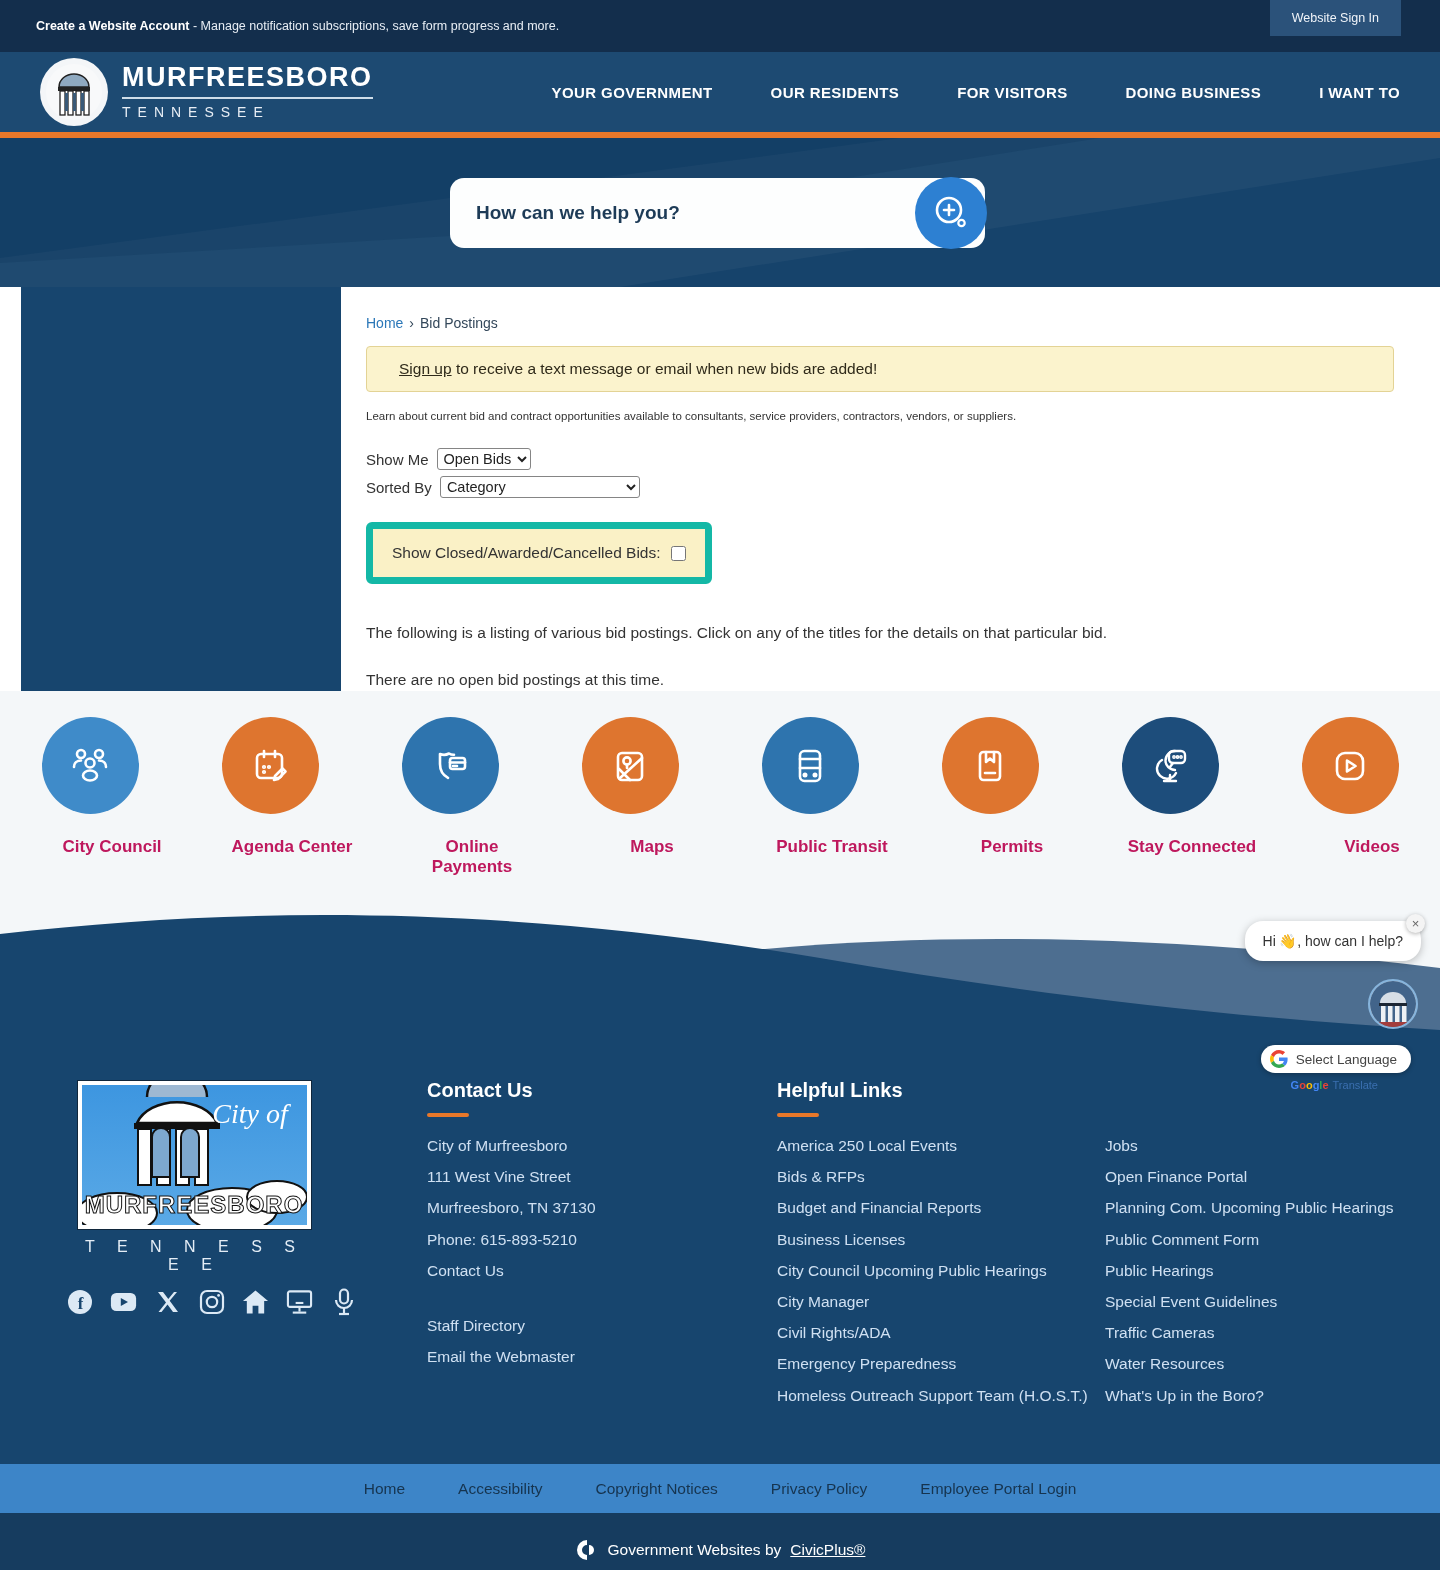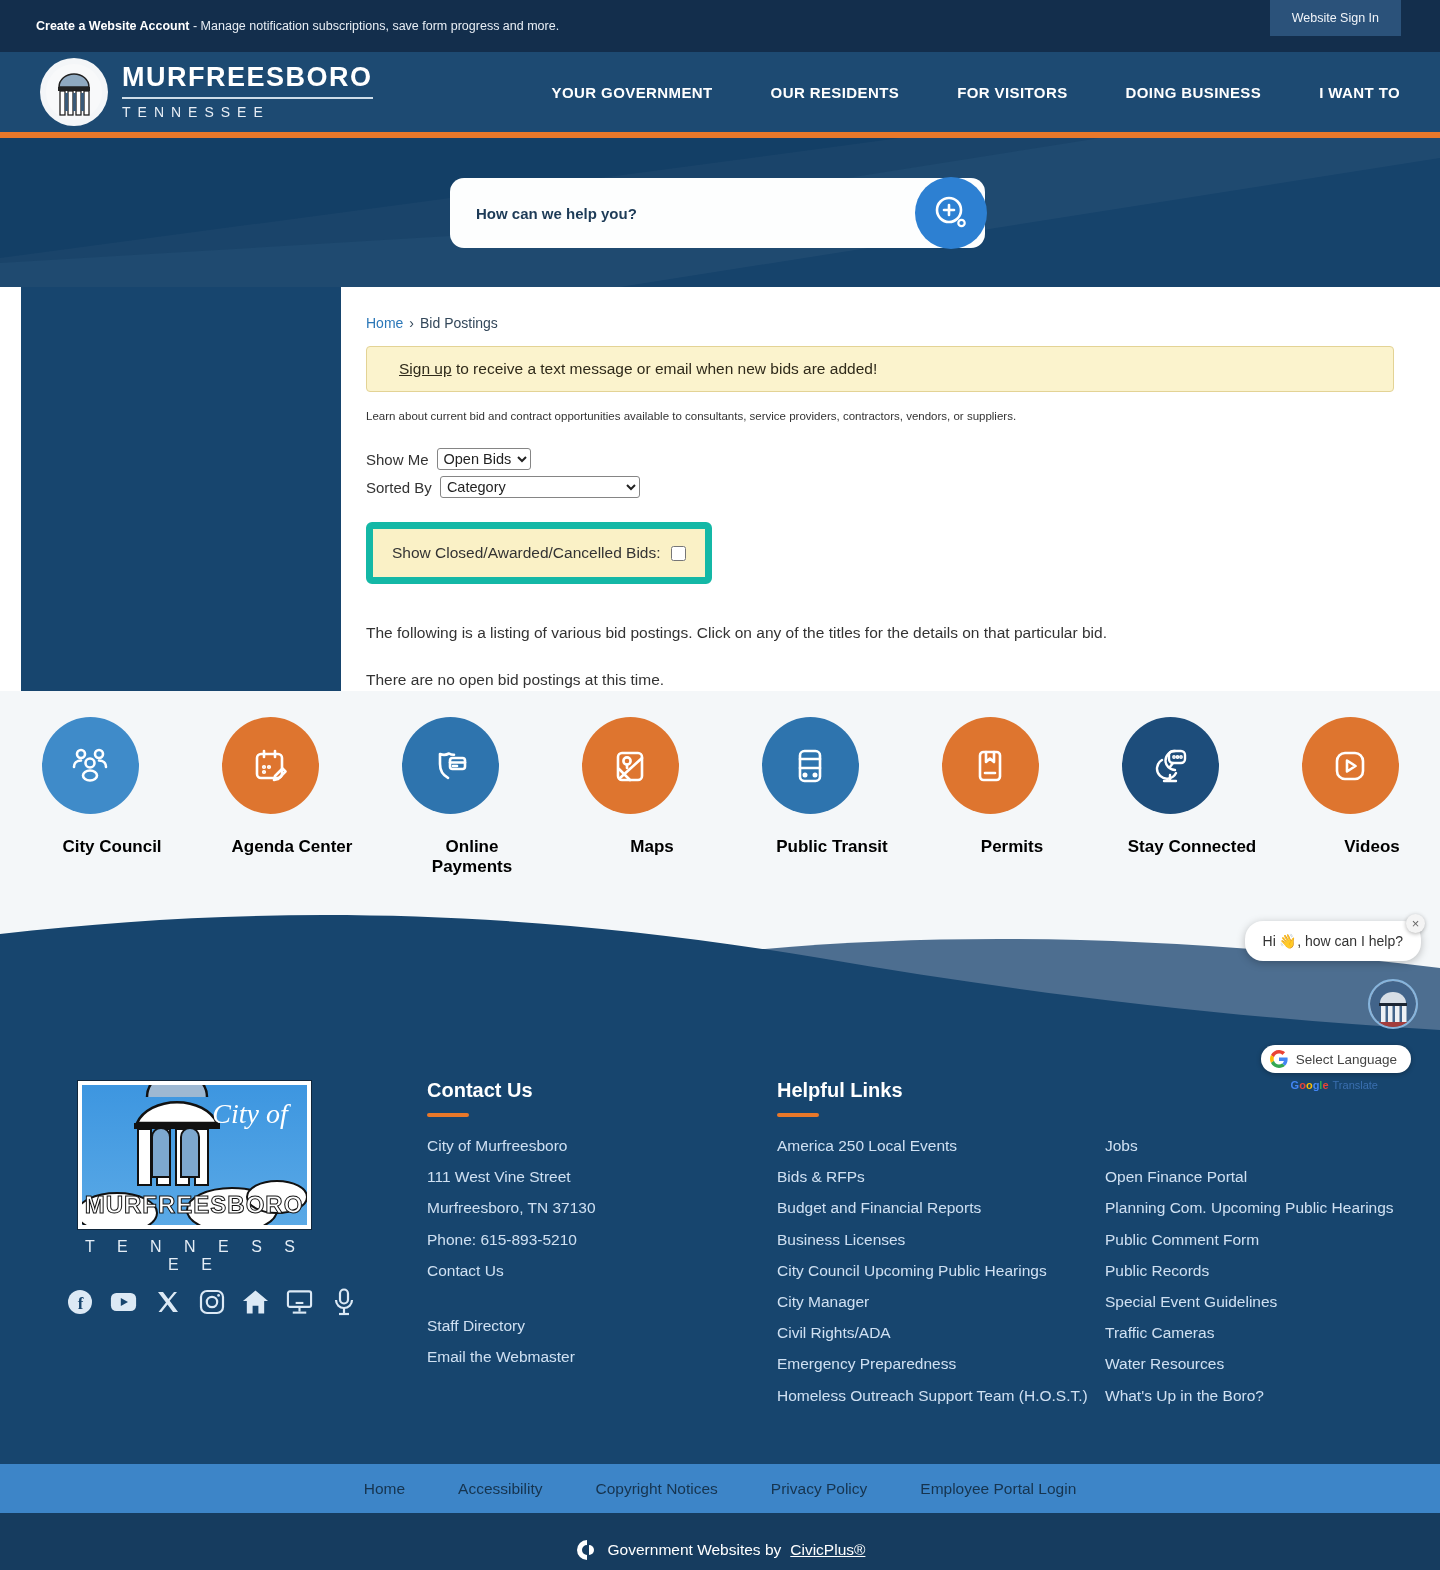--- a/index.html
+++ b/index.html
@@ -18,21 +18,21 @@
   .logo-title { font-size:27px; font-weight:bold; letter-spacing:1.5px; line-height:1; padding-bottom:6px; border-bottom:2px solid #cfdde9; }
   .logo-sub { font-size:14px; letter-spacing:7px; margin-top:5px; color:#e8eef5; }
   .mainnav { margin-left:auto; display:flex; gap:58px; }
   .mainnav .navitem { color:#fff; font-size:15px; font-weight:bold; letter-spacing:.4px; cursor:pointer; white-space:nowrap; }
   .orange-rule { height:6px; background:#e8782a; }
 
   
   .hero { height:149px; background:#16436b; position:relative; overflow:hidden; }
   .hero svg.bgshapes { position:absolute; inset:0; }
   .searchwrap { position:absolute; left:450px; top:40px; width:535px; height:70px; }
-  .searchwrap input { width:100%; height:100%; border:none; border-radius:14px; padding:0 95px 0 26px; font-size:15px; font-weight:bold; color:#1d3b57; font-family:"Liberation Sans",sans-serif; background:#fdfefe; outline:none; }
+  .searchwrap input { width:100%; height:100%; border:none; border-radius:14px; padding:0 95px 0 26px; font-size:19px; font-weight:bold; color:#1d3b57; font-family:"Liberation Sans",sans-serif; background:#fdfefe; outline:none; }
   .searchwrap input::placeholder { color:#1d3b57; opacity:1; }
   .search-btn { position:absolute; right:-2px; top:-1px; width:72px; height:72px; border-radius:50%; background:#2d80d2; border:none; display:flex; align-items:center; justify-content:center; cursor:pointer; }
 
   
   .main { height:404px; background:#fff; position:relative; }
   .side-panel { position:absolute; left:21px; top:0; width:320px; height:404px; background:#17456e; }
   .content { position:absolute; left:366px; top:0; width:1028px; color:#333; }
   .breadcrumb { padding-top:28px; font-size:14px; color:#33475a; }
   .breadcrumb a { color:#2b77b8; text-decoration:none; cursor:pointer; }
   .breadcrumb .sep { margin:0 6px; color:#33475a; }
@@ -46,21 +46,21 @@
   .sel-sort { width:200px; }
   .closed-box { margin-top:18px; display:inline-flex; align-items:center; gap:10px; background:#faf1c6; border:7px solid #14b8a6; border-radius:6px; padding:15px 19px; font-size:15.5px; color:#333; }
   .closed-box input { width:15px; height:15px; cursor:pointer; }
   .para1 { margin-top:40px; font-size:15.5px; }
   .para2 { margin-top:29px; font-size:15.5px; }
 
   
   .quicklinks { height:205px; background:#f4f7f9; display:flex; padding-top:26px; }
   .ql-item { flex:1; text-align:center; cursor:pointer; }
   .ql-circle { width:97px; height:97px; border-radius:50%; margin:0 auto; display:flex; align-items:center; justify-content:center; }
-  .ql-label { margin-top:23px; font-size:17px; font-weight:bold; color:#000000;padding-left:44px; }
+  .ql-label { margin-top:23px; font-size:17px; font-weight:bold; color:#be185d;padding-left:44px; }
 
   
   .lower { position:relative; background:#17456e; }
   .wave { display:block; }
   .footerbody { position:relative; height:388px; color:#cfe0f2; }
   .f-logo { position:absolute; left:78px; top:5px; width:233px; text-align:center; }
   .f-logo-img { width:233px; height:148px; border:4px solid #fff; background:linear-gradient(180deg,#3d96e0 0%,#5aa9e6 100%); position:relative; box-shadow:0 0 0 1px #10263b; }
   .f-logo-state { margin-top:9px; font-size:16px; letter-spacing:9px; color:#e4edf6; }
   .social { position:absolute; left:66px; top:212px; display:flex; gap:17px; align-items:center; }
   .social .sicon { width:27px; height:27px; cursor:pointer; display:flex; align-items:center; justify-content:center; }
@@ -414,21 +414,21 @@
           <div>City Manager</div>
           <div>Civil Rights/ADA</div>
           <div>Emergency Preparedness</div>
           <div>Homeless Outreach Support Team (H.O.S.T.)</div>
         </div>
         <div class="flist">
           <div>Jobs</div>
           <div>Open Finance Portal</div>
           <div>Planning Com. Upcoming Public Hearings</div>
           <div>Public Comment Form</div>
-          <div>Public Records</div>
+          <div>Public Hearings</div>
           <div>Special Event Guidelines</div>
           <div>Traffic Cameras</div>
           <div>Water Resources</div>
           <div>What's Up in the Boro?</div>
         </div>
       </div>
     </div>
   </div>
 
   <div class="bottombar">

